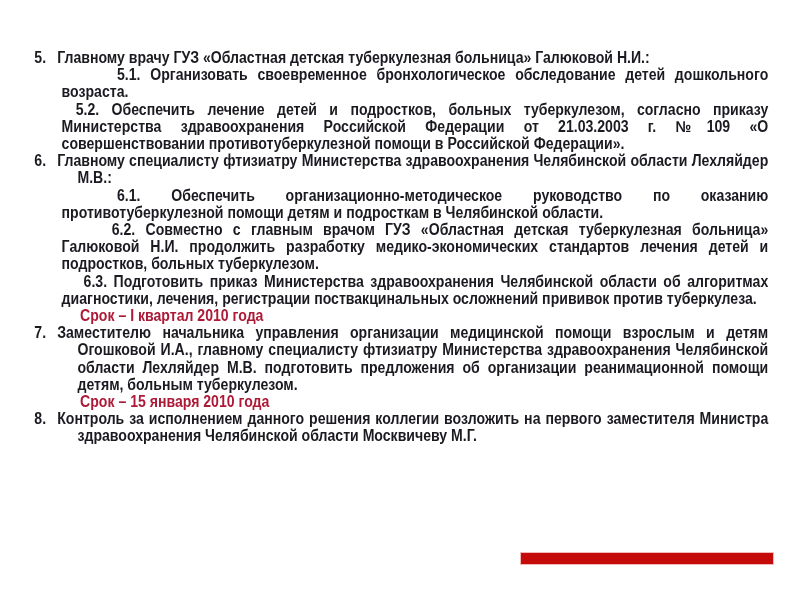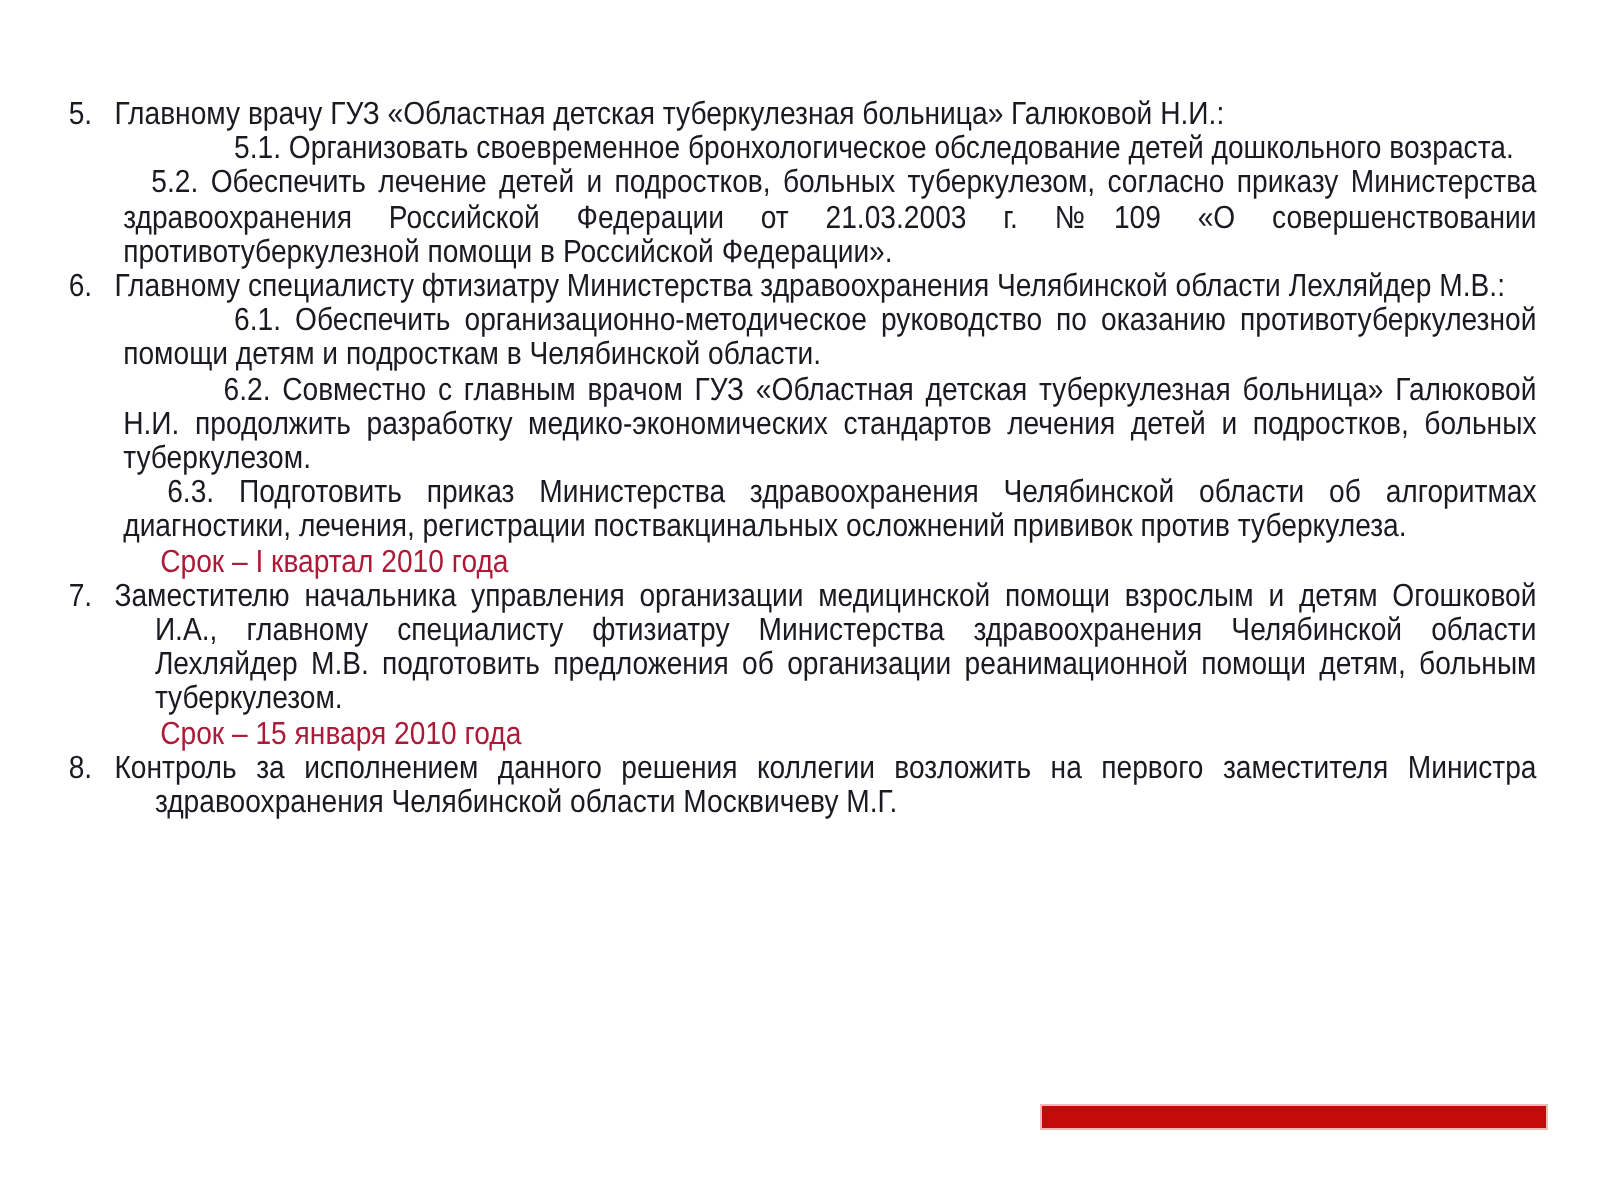--- a/index.html
+++ b/index.html
@@ -9,21 +9,21 @@
     height: 600px;
     overflow: hidden;
     background: var(--background, #ffffff);
   }
   .slide {
     position: relative;
     width: 755px;
     height: 600px;
     background: var(--background, #ffffff);
     font-family: "Liberation Sans", "DejaVu Sans", sans-serif;
-    font-weight: normal;
+    font-weight: bold;
   }
   
   .content {
     position: absolute;
     top: 49px;
     left: 0;
     width: 909px;
     padding-right: 36px;
     box-sizing: border-box;
     transform: scaleX(0.88);

